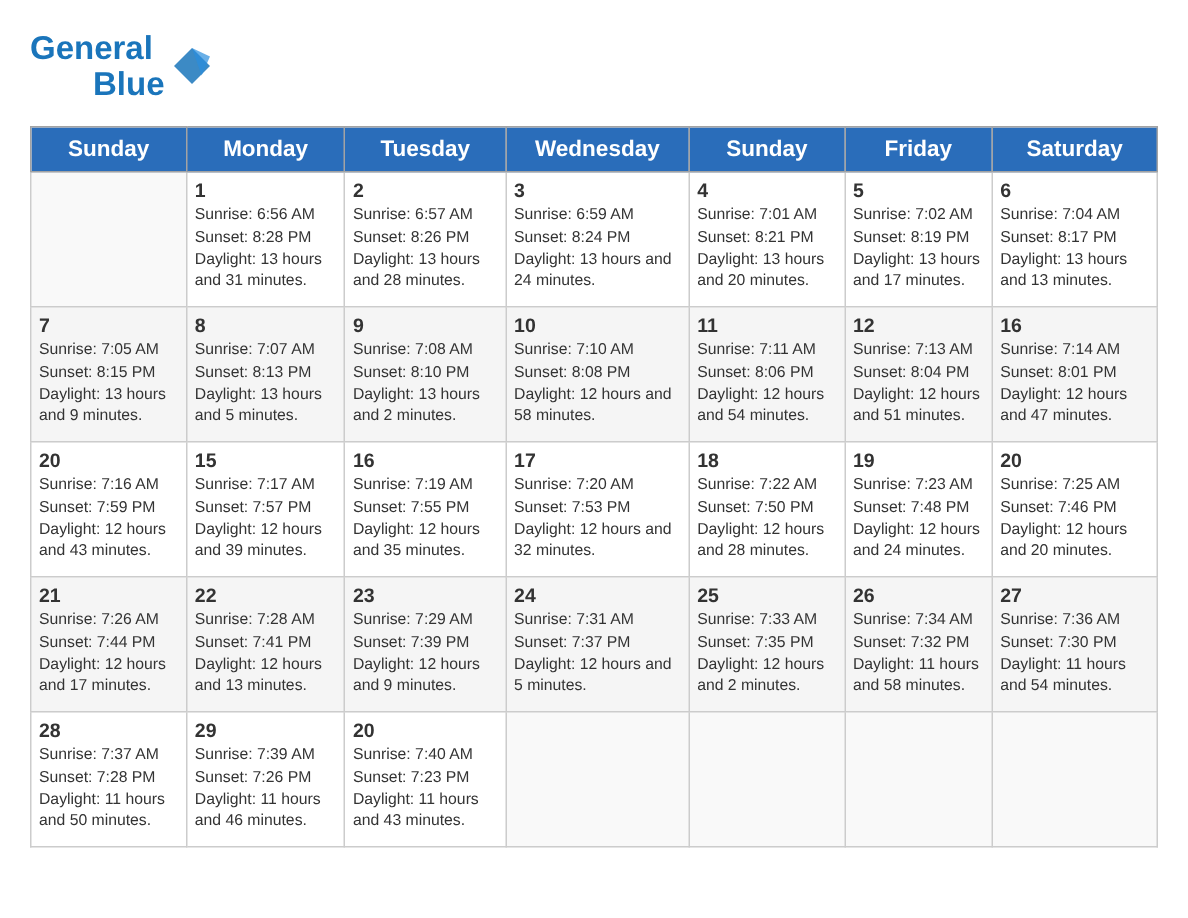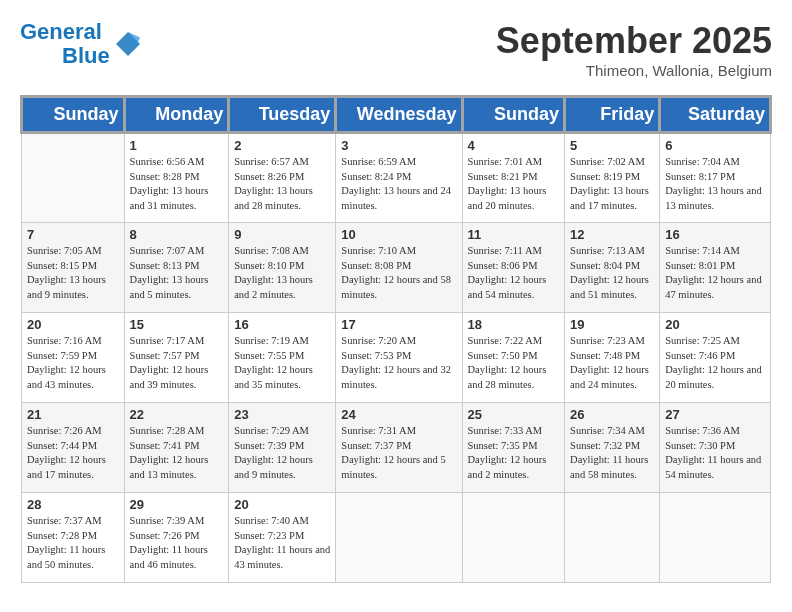--- a/index.html
+++ b/index.html
@@ -48,44 +48,43 @@
     }
     table {
       width: 100%;
       border-collapse: collapse;
       font-size: 11px;
     }
     thead tr th {
       background-color: #2a6dba;
       color: #fff;
       padding: 6px 4px;
-      text-align: right;
-      font-size: 18px;
-      font-weight: bold;
-      border: 3px solid #a3a3a3;
+      text-align: center;
+      font-size: 15px;
+      font-weight: bold;
+      border: 1px solid #a3a3a3;
     }
     tbody tr td {
       border: 1px solid #ccc;
       vertical-align: top;
       padding: 4px 5px;
       min-height: 80px;
       height: 90px;
       color: #333;
     }
     tbody tr td .day-num {
       font-size: 13px;
       font-weight: bold;
       display: block;
       margin-bottom: 2px;
     }
     tbody tr td .day-info {
       font-size: 10.5px;
       line-height: 1.4;
       color: #333;
-      font-family: Liberation Serif, serif;
     }
     tbody tr td.empty {
       background: #f9f9f9;
     }
     tbody tr:nth-child(odd) {
       background: #fff;
     }
     tbody tr:nth-child(even) {
       background: #f5f5f5;
     }
@@ -98,24 +97,20 @@
     <div>
       <div class="logo-text">
         <span>General</span><br><span style="color:#1a75bb;margin-left:42px;">Blue</span>
       </div>
     </div>
     <svg class="logo-icon" viewBox="0 0 40 40">
       <polygon points="20,5 35,20 20,35 5,20" fill="#1a75bb" opacity="0.85"></polygon>
       <polygon points="20,5 35,12 28,28" fill="#2a8ddd" opacity="0.7"></polygon>
     </svg>
   </div>
-  <div class="title-block">
-    <div class="month-title">September 2025</div>
-    <div class="subtitle">Thimeon, Wallonia, Belgium</div>
-  </div>
 </div>
 
 <table>
   <thead>
     <tr id="header-row">
         <th>Sunday</th>
         <th>Monday</th>
         <th>Tuesday</th>
         <th>Wednesday</th>
         <th>Sunday</th>

